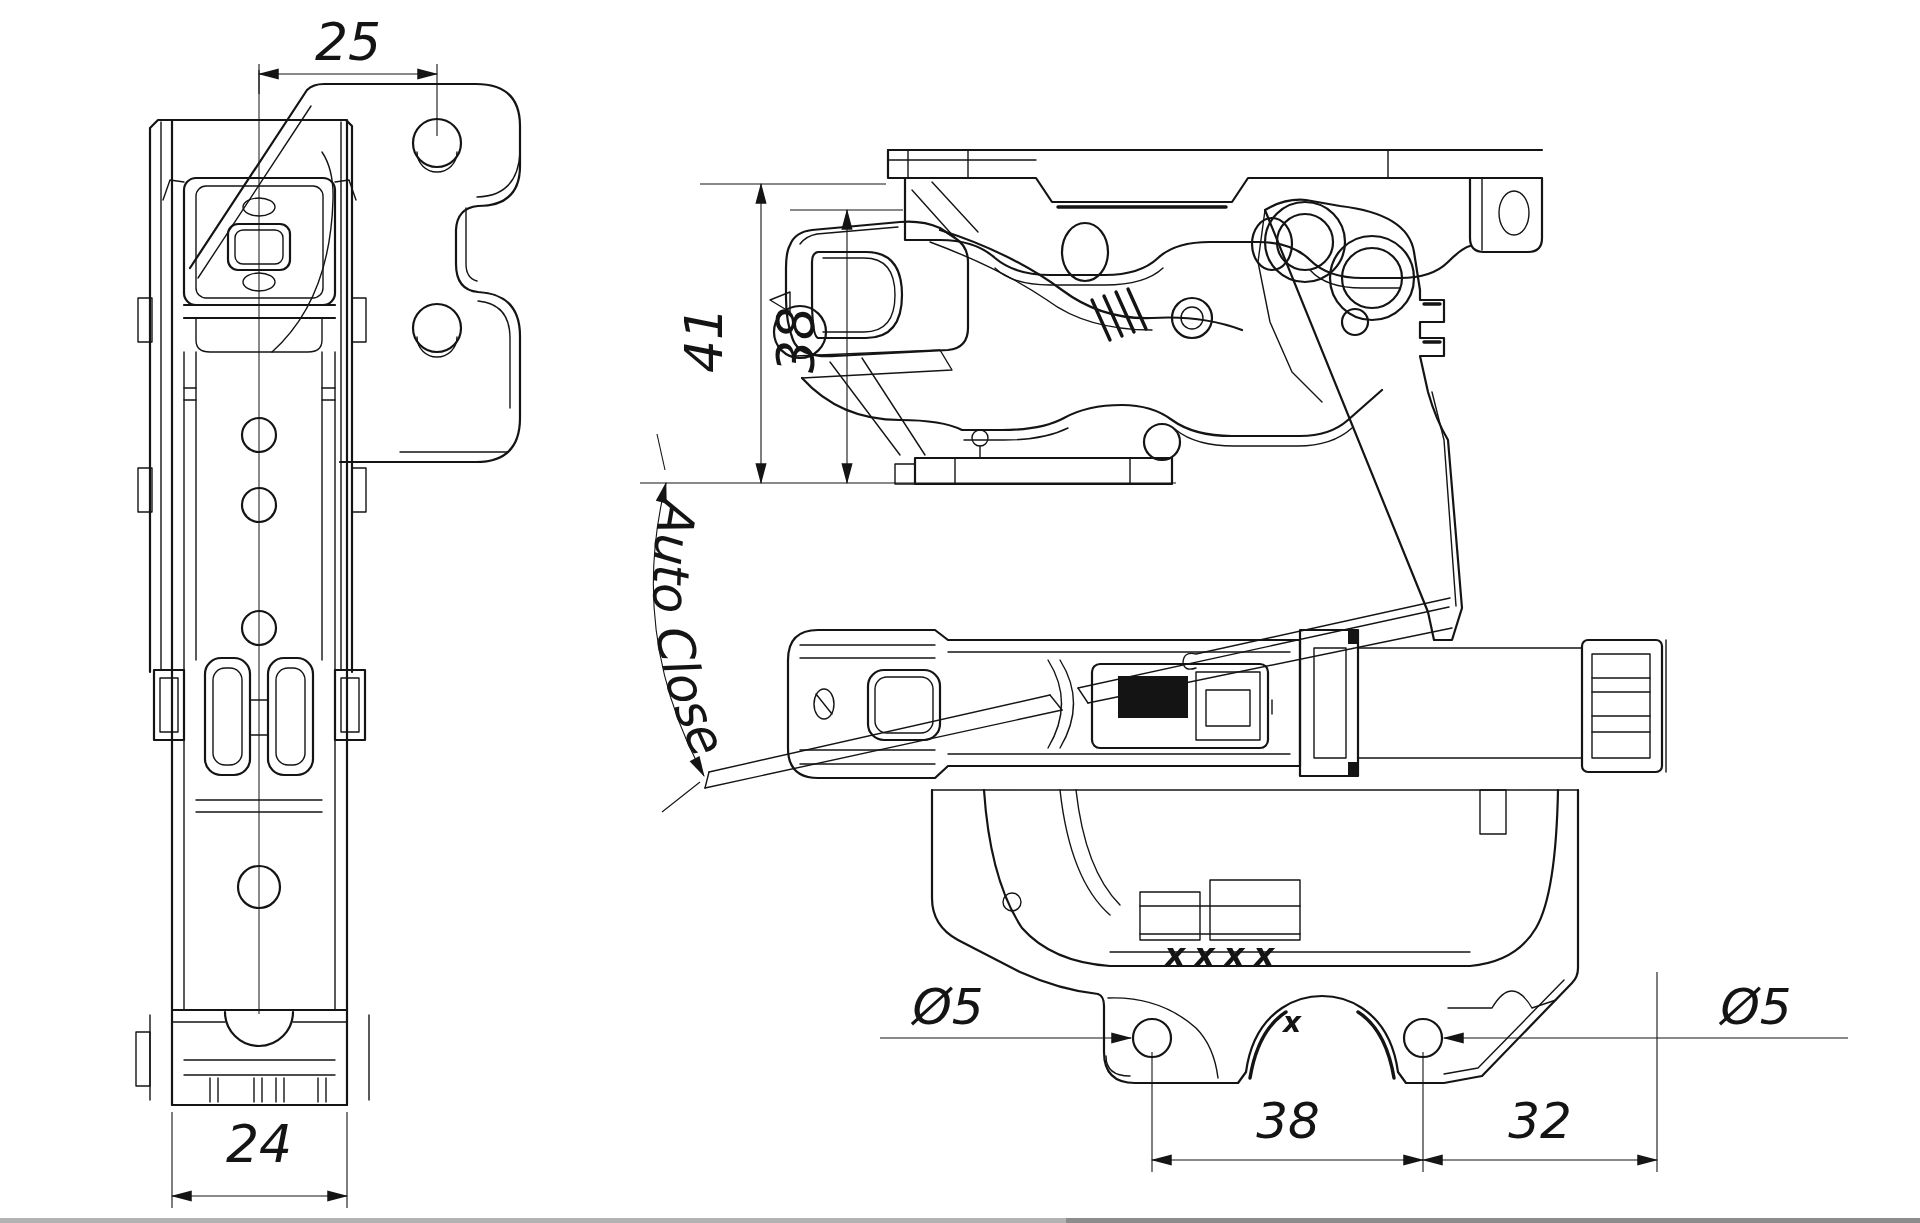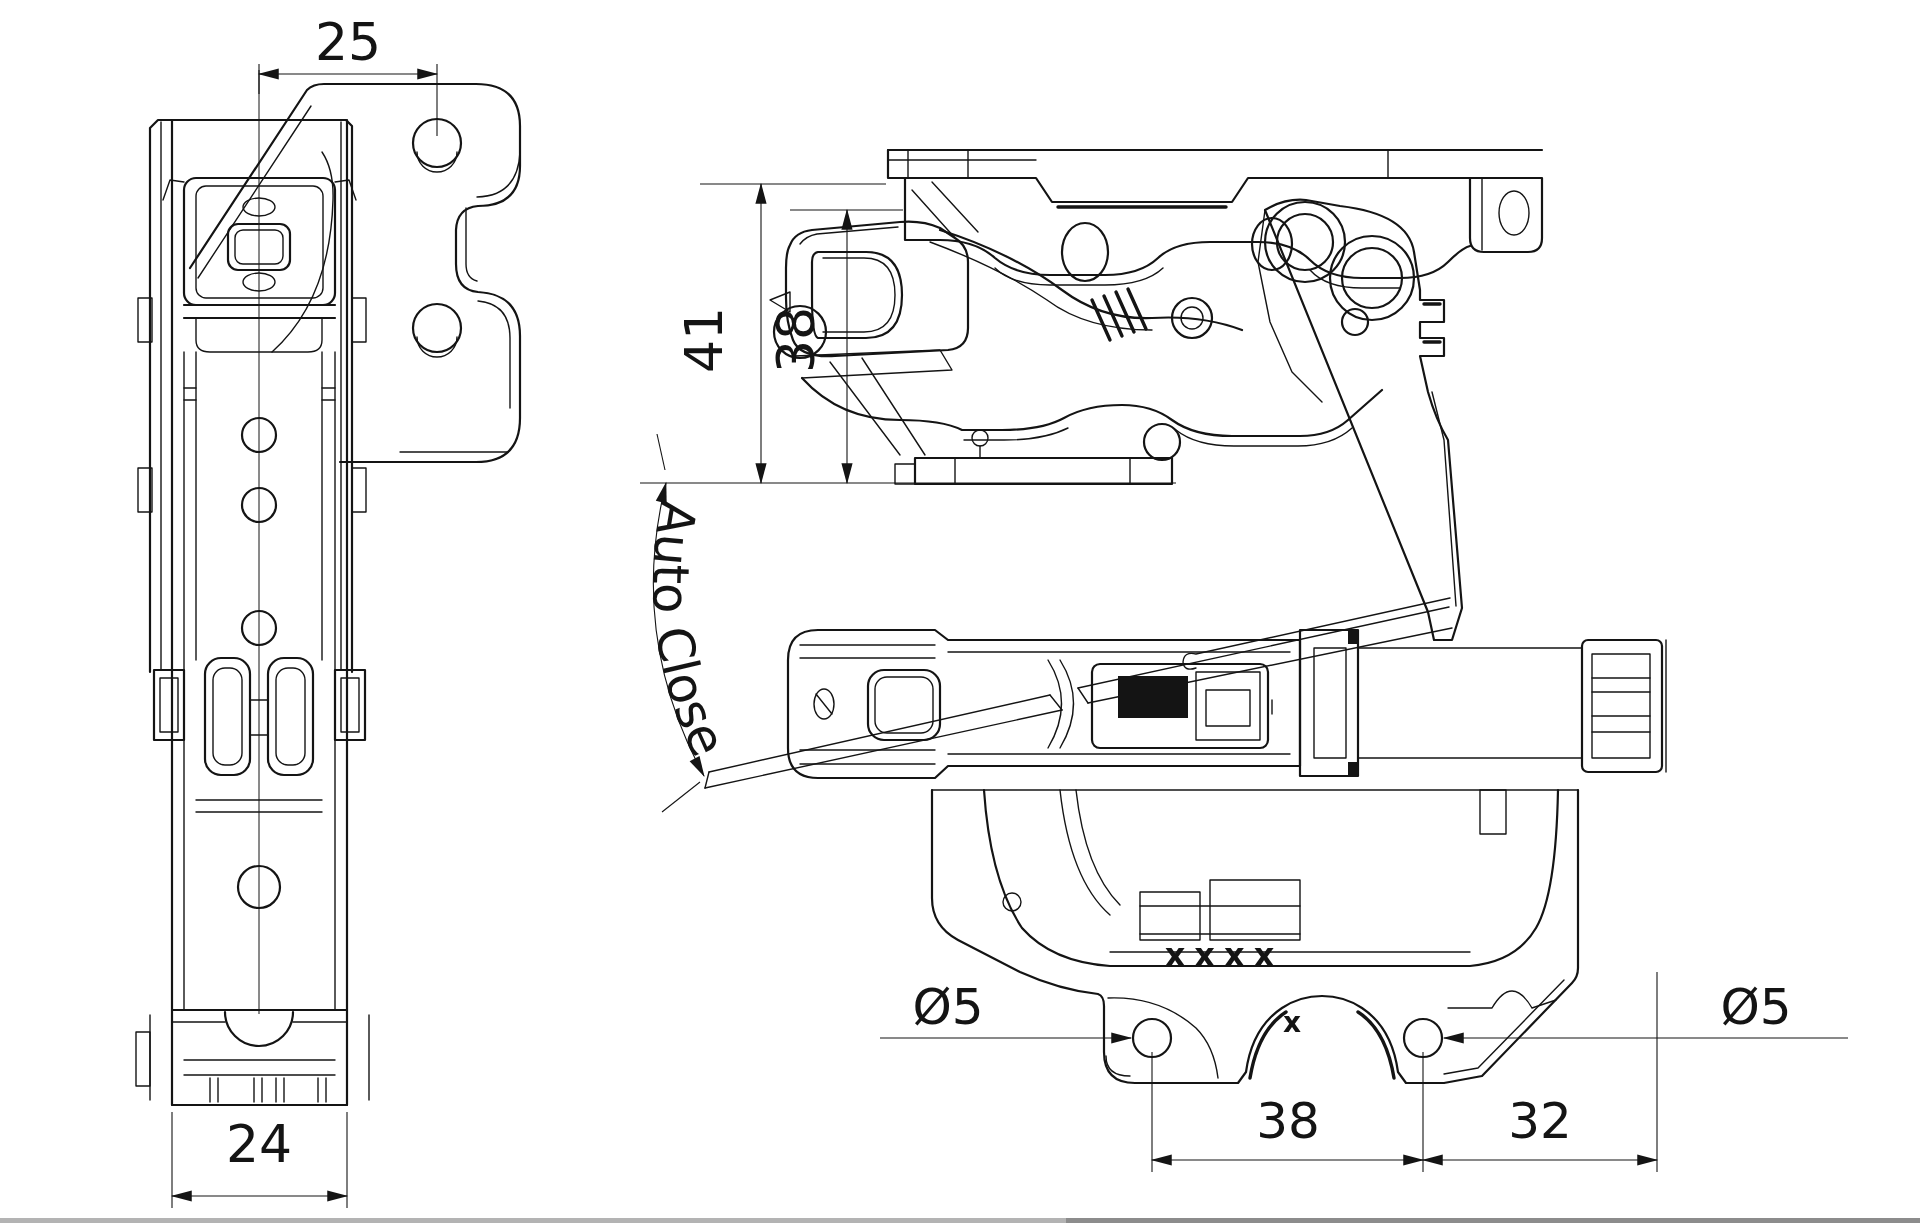--- a/index.html
+++ b/index.html
@@ -1,17 +1,17 @@
 <!DOCTYPE html>
 <html><head>
 <meta charset="utf-8">
 <style>
   html,body{margin:0;padding:0;background:#ffffff;}
   .stage{position:relative;width:1920px;height:1223px;background:#fff;overflow:hidden;
-         font-family:"DejaVu Sans",sans-serif;}
+         font-family:"DejaVu Sans",sans-serif;font-style:italic;}
   svg{position:absolute;left:0;top:0;}
   .ln  {fill:none;stroke:#141414;stroke-width:2.2;stroke-linejoin:round;stroke-linecap:round;}
   .ln2 {fill:none;stroke:#141414;stroke-width:1.4;stroke-linejoin:round;stroke-linecap:round;}
   .thk {fill:none;stroke:#141414;stroke-width:3.4;stroke-linecap:round;}
   .thin{fill:none;stroke:#141414;stroke-width:1;}
   .dim {fill:none;stroke:#141414;stroke-width:1.1;}
   .blk {fill:#141414;stroke:none;}
   text{fill:#141414;}
   .dimtxt{font-size:52px;}
   .dimtxt2{font-size:50px;}

